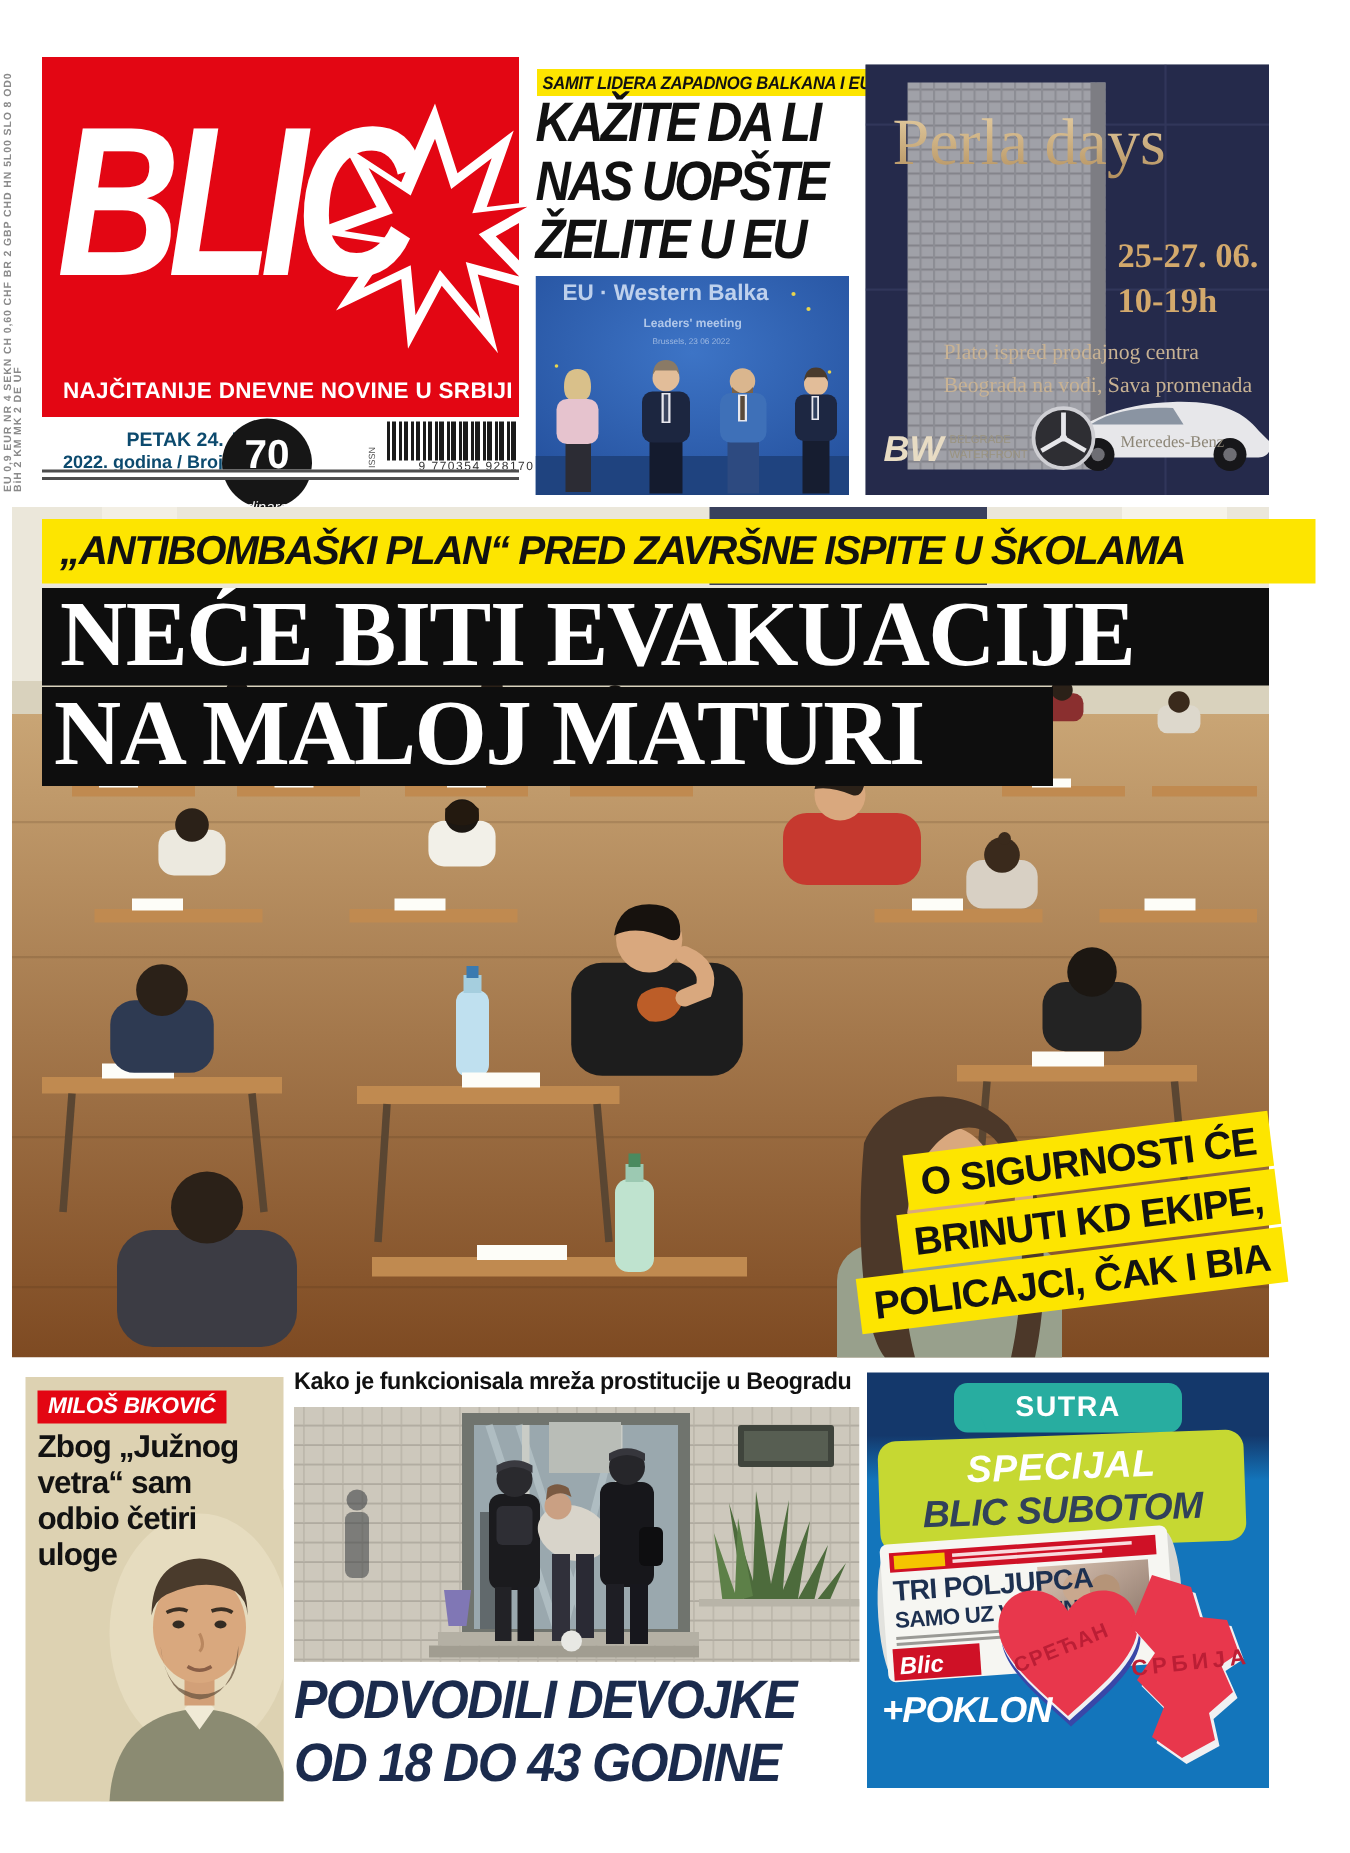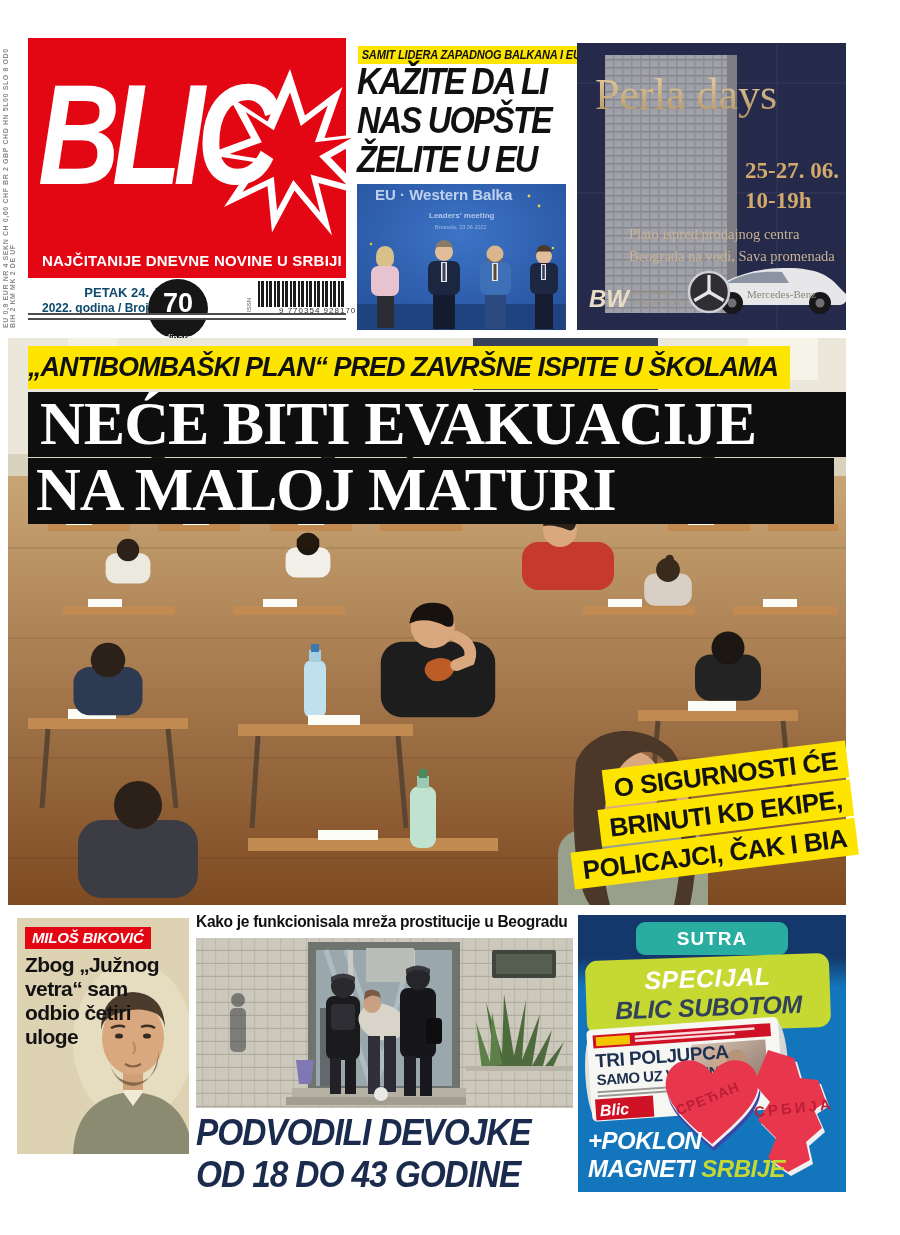--- a/index.html
+++ b/index.html
@@ -36,33 +36,33 @@
   .summit-headline{left:357px;top:62px;width:230px;font-weight:900;font-style:italic;color:#111;
                    font-size:37px;line-height:39px;letter-spacing:-2px;transform:scaleX(.88);transform-origin:left top;white-space:nowrap;}
   .summit-photo{left:357px;top:184px;width:209px;height:146px;}
 
   
   .perla{left:577px;top:43px;width:269px;height:287px;background:#252a4b;overflow:hidden;}
   .perla svg{display:block;}
 
   
   .main-photo{left:8px;top:338px;width:838px;height:567px;}
-  .main-kicker{left:28px;top:346px;width:762px;height:43px;background:#fde500;color:#111;
+  .main-kicker{left:28px;top:346px;width:849px;height:43px;background:#fde500;color:#111;
                font-style:italic;font-weight:900;font-size:27px;line-height:43px;
-               padding-left:0;letter-spacing:-1px;white-space:nowrap;box-sizing:border-box;}
+               padding-left:12px;letter-spacing:-1px;white-space:nowrap;box-sizing:border-box;}
   .hl-strip{background:#0e0e0e;color:#fff;font-family:"Liberation Serif",serif;font-weight:bold;
             letter-spacing:-1px;white-space:nowrap;overflow:hidden;}
   .hl-1{left:28px;top:392px;width:818px;height:65px;font-size:62px;line-height:62px;padding-left:12px;box-sizing:border-box;}
-  .hl-2{left:28px;top:458px;width:806px;height:66px;font-size:62px;line-height:62px;padding-left:8px;box-sizing:border-box;}
+  .hl-2{left:28px;top:458px;width:674px;height:66px;font-size:62px;line-height:62px;padding-left:8px;box-sizing:border-box;}
   .banner{left:540px;top:740px;width:312px;text-align:right;transform:rotate(-7deg);transform-origin:right center;}
   .banner-line{display:inline-block;background:#fde500;color:#131313;font-weight:900;font-size:26px;
                line-height:1;padding:6px 10px 5px;margin-bottom:2px;letter-spacing:-.5px;white-space:nowrap;}
 
   
-  .bikovic-box{left:17px;top:918px;width:172px;height:236px;background:#ddd2b2;overflow:hidden;}
+  .bikovic-box{left:17px;top:918px;width:172px;height:283px;background:#ddd2b2;overflow:hidden;}
   .bikovic-photo{right:-6px;bottom:0;width:128px;height:208px;}
   .bikovic-tag{left:8px;top:9px;background:#e30613;color:#fff;font-style:italic;font-weight:900;
                font-size:15px;padding:2px 7px 3px;letter-spacing:-.2px;white-space:nowrap;}
   .bikovic-headline{left:8px;top:35px;width:142px;font-size:21px;line-height:24px;font-weight:800;
                     color:#121212;letter-spacing:-.6px;z-index:3;}
 
   
   .net-kicker{left:196px;top:913px;width:380px;font-size:16px;font-weight:800;color:#111;
               letter-spacing:-.3px;transform:scaleX(.97);transform-origin:left;white-space:nowrap;}
   .net-photo{left:196px;top:938px;width:377px;height:170px;}
@@ -540,17 +540,16 @@
 
       <g transform="translate(168,38)">
         <path d="M22,2 L48,10 L54,30 L72,32 L80,54 L68,62 L76,80 L60,94 L64,112 L42,124 L22,110 L30,90 L12,72 L24,54 L8,36 Z" fill="#f0f0f2" transform="translate(3,4)"></path>
         <path d="M22,2 L48,10 L54,30 L72,32 L80,54 L68,62 L76,80 L60,94 L64,112 L42,124 L22,110 L30,90 L12,72 L24,54 L8,36 Z" fill="#e8374c"></path>
         <text x="8" y="66" font-size="15" font-weight="bold" fill="#bb1e35" letter-spacing="3" transform="rotate(-6 40 60)">СРБИЈА</text>
       </g>
     </svg>
 
     <div class="abs promo-footer">
       <div>+POKLON</div>
-      <div><span>MAGNETI</span> <span class="lime-word">SRBIJE</span></div>
     </div>
   </div>
 
 </div>
 
 </body></html>

